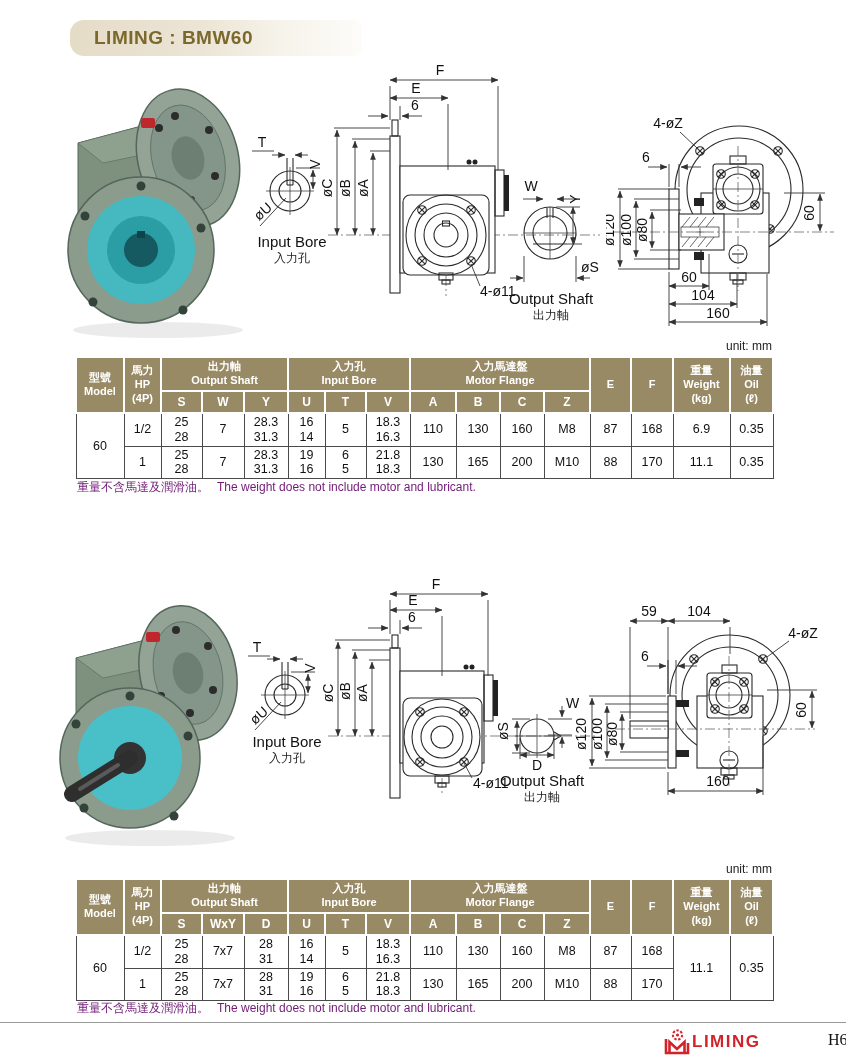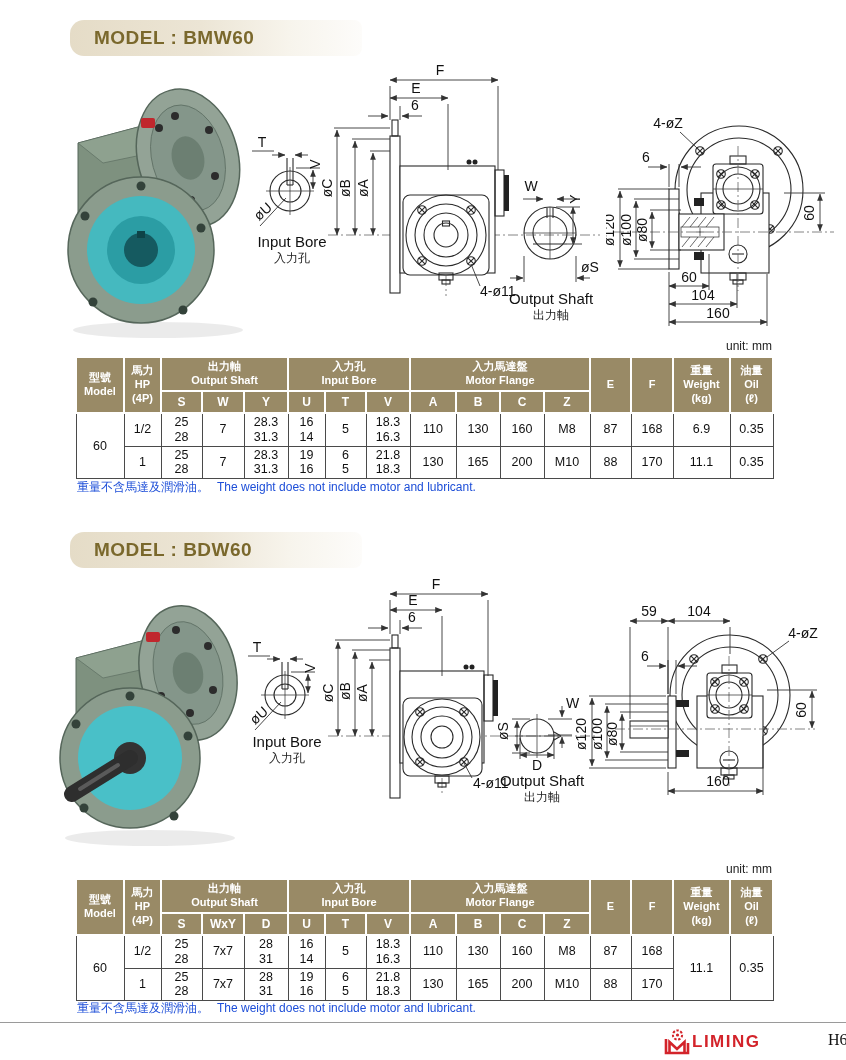--- a/index.html
+++ b/index.html
@@ -12,21 +12,21 @@
         border-radius:14px 8px 8px 14px;}
   .unit-label{width:200px;text-align:right;font-size:12px;color:#222;}
   table.spec{border-collapse:collapse;width:697px;table-layout:fixed;}
   .spec th{background:#998a66;color:#fff;font-size:11px;font-weight:bold;border:2px solid #fff;
         padding:1px 0;line-height:1.25;white-space:pre-line;}
   .spec thead tr.r1{height:34px;} .spec thead tr.r2{height:22px;}
   .spec thead tr.r2 th{font-size:12px;}
   .spec td{border:1px solid #4a4a4a;font-size:12.5px;color:#111;text-align:center;
         padding:1px 0;line-height:1.18;white-space:pre-line;}
   .spec tbody tr{height:31px;}
-  .footnote{font-size:12px;color:#1d4ed8;}
+  .footnote{font-size:12px;color:#701a75;}
   .footnote .fn-en{margin-left:8px;}
   .footer-line{left:0;width:846px;top:1022px;border-top:1.5px solid #9a9a9a;}
   .brand-wrap{display:flex;align-items:center;gap:0;}
   .brand-text{font-weight:bold;font-size:17px;color:#d3232a;letter-spacing:1.5px;}
   .page-no{font-family:"Liberation Serif",serif;font-size:16px;color:#111;}
   
   .dims line{stroke:#333;stroke-width:0.9;fill:none;}
   .obj line,.obj rect,.obj circle,.obj path,.obj ellipse{stroke:#2a2a2a;stroke-width:1.1;fill:none;}
   .obj .wfill{fill:#fff;}
   .obj .dark{fill:#222;stroke:none;}
@@ -47,21 +47,21 @@
     <g id="bx" stroke="#2a2a2a" stroke-width="1.1" fill="none">
       <circle r="4.3"></circle>
       <line x1="-3.2" y1="-3.2" x2="3.2" y2="3.2"></line>
       <line x1="-3.2" y1="3.2" x2="3.2" y2="-3.2"></line>
     </g>
   </defs>
 </svg>
 
 <div id="page">
 
-  <div class="abs model-title" style="left:70px;top:20px;">MODEL : BMW60</div>
+  <div class="abs model-title" style="left:70px;top:20px;">LIMING : BMW60</div>
 
   <svg class="abs" style="left:63px;top:88px;" width="195" height="252" viewBox="0 0 195 252">
     <g>
       <ellipse cx="95" cy="242" rx="85" ry="8" fill="rgba(0,0,0,0.08)"></ellipse>
       <path d="M15,55 L90,35 L112,60 L112,130 L60,150 L15,125 Z" fill="#7e917f" stroke="#55665a"></path>
       <path d="M15,55 L90,35 L112,60 L40,75 Z" fill="#8ea18f" stroke="#55665a" stroke-width="0.6"></path>
       <ellipse cx="125" cy="70" rx="50" ry="70" transform="rotate(-15 125 70)" fill="#93a396" stroke="#55665a" stroke-width="1.5"></ellipse>
       <ellipse cx="125" cy="70" rx="36" ry="54" transform="rotate(-15 125 70)" fill="#84968a" stroke="#5d6e62" stroke-width="0.8"></ellipse>
       <ellipse cx="125" cy="70" rx="16" ry="22" transform="rotate(-15 125 70)" fill="#6c7f72"></ellipse>
       <circle cx="112" cy="28" r="4" fill="#2c2c2c"></circle>
@@ -355,21 +355,20 @@
           <td>0.35</td>
         </tr>
       </tbody>
     </table>
   </div>
 
   <div class="abs footnote" style="left:77px;top:479px;">
     <span>重量不含馬達及潤滑油。</span><span class="fn-en">The weight does not include motor and lubricant.</span>
   </div>
 
-  <div class="abs model-title" style="left:70px;top:532px;">MODEL : BDW60</div>
 
   <svg class="abs" style="left:58px;top:598px;" width="195" height="250" viewBox="0 0 195 250">
     <g>
       <ellipse cx="92" cy="240" rx="85" ry="8" fill="rgba(0,0,0,0.08)"></ellipse>
       <path d="M18,60 L95,40 L115,65 L115,135 L62,155 L18,130 Z" fill="#7e917f" stroke="#55665a"></path>
       <path d="M18,60 L95,40 L115,65 L45,80 Z" fill="#8ea18f" stroke="#55665a" stroke-width="0.6"></path>
       <ellipse cx="130" cy="75" rx="48" ry="68" transform="rotate(-12 130 75)" fill="#93a396" stroke="#55665a" stroke-width="1.5"></ellipse>
       <ellipse cx="130" cy="75" rx="34" ry="52" transform="rotate(-12 130 75)" fill="#84968a" stroke="#5d6e62" stroke-width="0.8"></ellipse>
       <ellipse cx="130" cy="75" rx="15" ry="21" transform="rotate(-12 130 75)" fill="#6c7f72"></ellipse>
       <circle cx="118" cy="32" r="4" fill="#2c2c2c"></circle>

